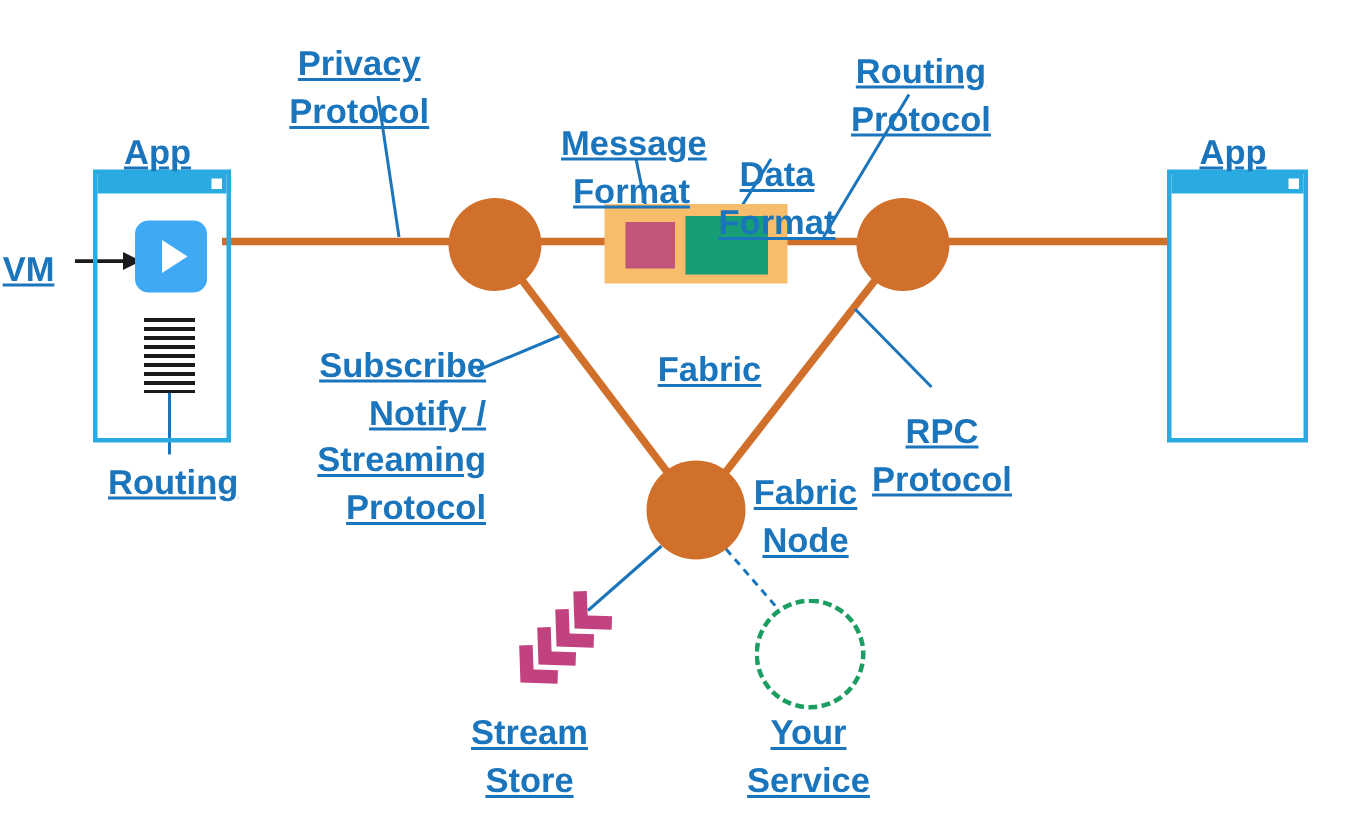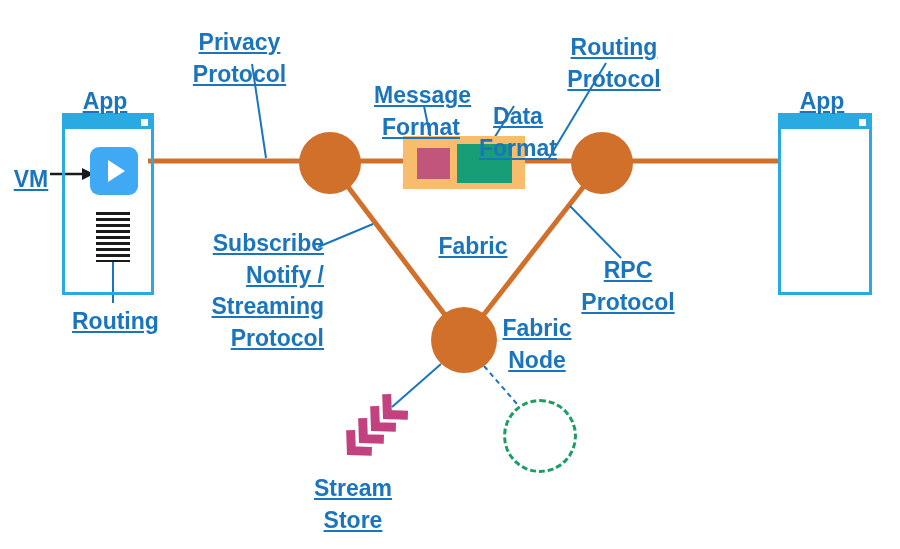--- a/index.html
+++ b/index.html
@@ -53,29 +53,29 @@
   .msg-block  { position:absolute; left:14px; top:12px; width:33px; height:31px; background:#C1557C; }
   .data-block { position:absolute; left:54px; top:8px;  width:55px; height:39px; background:#179E77; }
 
   .dashed-circle {
     position:absolute; left:503px; top:399px; width:68px; height:68px;
     border:3px dashed #1C9E63; border-radius:50%; background:transparent;
   }
 
   #lbl-app-left    { left:62px;  top:86px;  width:86px; }
   #lbl-app-right   { left:778px; top:86px;  width:88px; }
-  #lbl-vm          { left:12px;  top:164px; width:38px; }
+  #lbl-vm          { left:0;  top:164px; width:38px; }
   #lbl-script      { left:72px;  top:306px; width:76px; }
   #lbl-privacy     { left:182px; top:27px;  width:115px; }
   #lbl-message     { left:374px; top:80px;  width:94px; }
   #lbl-data        { left:472px; top:66px;  width:92px;margin-top:35px; }
   #lbl-routing     { left:560px; top:32px;  width:108px; }
   #lbl-subscribe   { left:202px; top:228px; width:122px;text-align:right; }
   #lbl-fabric      { left:436px; top:231px; width:74px; }
-  #lbl-rpc         { left:576px; top:255px; width:104px; }
+  #lbl-rpc         { left:576px; top:272px; width:104px; }
   #lbl-fabric-node { left:500px; top:313px; width:74px; }
   #lbl-stream      { left:306px; top:473px; width:94px;text-align:center; }
   #lbl-service     { left:492px; top:473px; width:94px; }
 </style>
 </head>
 <body>
 
 <div class="canvas">
 
   <svg class="connectors" width="900" height="549" viewBox="0 0 900 549">
@@ -150,14 +150,16 @@
 Notify /
 Streaming
 Protocol</div>
   <div class="label" id="lbl-fabric">Fabric</div>
   <div class="label" id="lbl-rpc">RPC
 Protocol</div>
   <div class="label" id="lbl-fabric-node">Fabric
 Node</div>
   <div class="label" id="lbl-stream">Stream
 Store</div>
+  <div class="label" id="lbl-service">Your
+Service</div>
 
 </div>
 
 </body></html>

